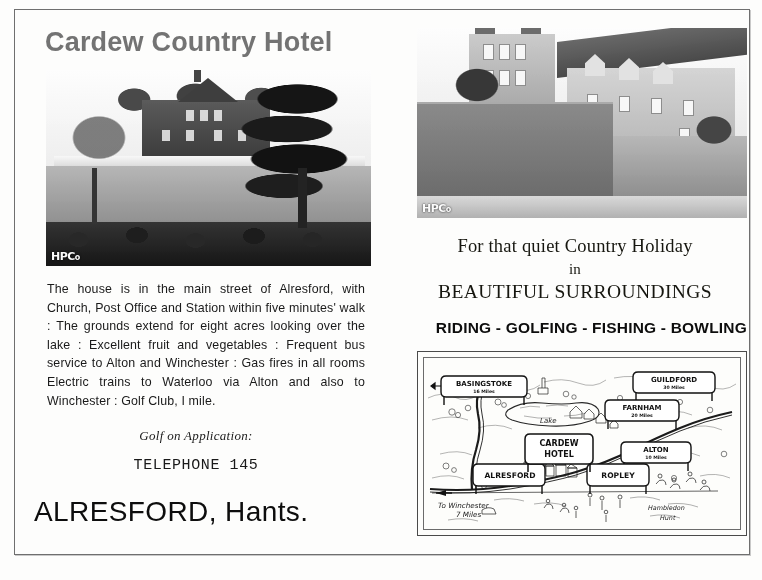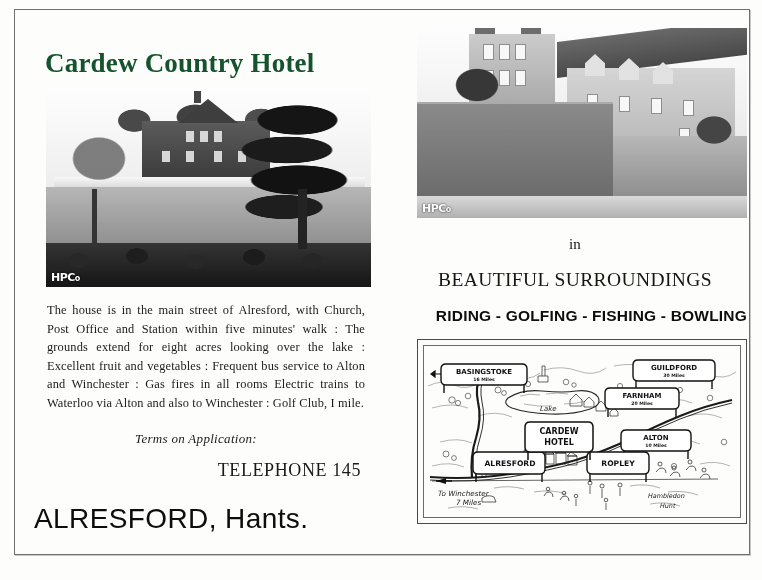--- a/index.html
+++ b/index.html
@@ -42,26 +42,26 @@
   .col-right {
     position: absolute;
     left: 388px;
     top: 4px;
     width: 344px;
     height: 540px;
   }
 
   
   .headline {
-    font-family: Liberation Serif, serif;
+    font-family: Liberation Sans, sans-serif;
     font-weight: bold;
     font-size: 27px;
     letter-spacing: 0.2px;
-    color: #14532d;
-    margin: 24px 0 0 14px;
+    color: #737373;
+    margin: 3px 0 0 14px;
     white-space: nowrap;
   }
 
   
   .photo {
     position: relative;
     overflow: hidden;
     background: #b9b9b4;
     filter: grayscale(100%) contrast(108%);
     text-decoration: underline;
@@ -227,43 +227,43 @@
   .rtree {
     position: absolute; right: 4px; bottom: 62px; width: 58px; height: 52px;
     background:
       radial-gradient(ellipse 28px 22px at 50% 50%, #4a4a42 60%, transparent 64%);
   }
 
   
   .body-copy {
     margin: 14px 0 0 16px;
     width: 318px;
-    font-family: Liberation Serif, serif;
+    font-family: Liberation Sans, sans-serif;
     font-size: 12.4px;
     line-height: 18.6px;
     color: #1a1a1a;
     text-align: justify;
     letter-spacing: 0.15px;
   }
   .terms {
     margin: 18px 0 0 0;
     text-align: center;
     width: 330px;
     font-family: "Liberation Serif", serif;
     font-style: italic;
     font-size: 13px;
     color: #1a1a1a;
     letter-spacing: 0.3px;
   }
   .telephone {
     margin: 13px 0 0 0;
-    text-align: right;
+    text-align: center;
     width: 330px;
-    font-family: Liberation Serif, serif;
-    font-size: 18px;
+    font-family: Liberation Mono, monospace;
+    font-size: 15px;
     color: #1a1a1a;
     letter-spacing: 0.6px;
   }
   .town {
     margin: 22px 0 0 3px;
     font-family: "Liberation Sans", sans-serif;
     font-size: 28px;
     color: #0d0d0d;
     letter-spacing: 0.4px;
     white-space: nowrap;
@@ -282,21 +282,20 @@
   .tagline .mid {
     font-size: 15px;
     display: block;
     line-height: 20px;
   }
   .tagline .caps {
     display: block;
     font-size: 19.5px;
     letter-spacing: 0.4px;
     line-height: 26px;
-    margin-top: 13px;
   }
   .activities {
     margin: 14px 0 0 0;
     text-align: right;
     font-family: "Liberation Sans", sans-serif;
     font-weight: bold;
     font-size: 15.5px;
     color: #0d0d0d;
     letter-spacing: 0.2px;
     white-space: nowrap;
@@ -364,21 +363,21 @@
         <div class="hedge"></div>
         <div class="cedar blur"></div>
         <div class="trunk"></div>
         <div class="bare-tree blur"></div>
         <div class="bare-trunk"></div>
         <div class="watermark"><span>HPC</span><span class="o">o</span></div>
       </div>
 
       <div class="body-copy">The house is in the main street of Alresford, with Church, Post Office and Station within five minutes' walk : The grounds extend for eight acres looking over the lake : Excellent fruit and vegetables : Frequent bus service to Alton and Winchester : Gas fires in all rooms Electric trains to Waterloo via Alton and also to Winchester : Golf Club, I mile.</div>
 
-      <div class="terms">Terms on Application:</div>
+      <div class="terms">Golf on Application:</div>
       <div class="telephone">TELEPHONE 145</div>
 
       <div class="town">
         <span>ALRESFORD, Hants.</span>
       </div>
     </div>
 
     <div class="col-right">
 
       <div class="photo photo-right">
@@ -409,20 +408,21 @@
         <div class="rhedge"></div>
         <div class="rwall2"></div>
         <div class="brickwall"></div>
         <div class="rbush blur"></div>
         <div class="rtree blur"></div>
         <div class="road"></div>
         <div class="watermark"><span>HPC</span><span class="o">o</span></div>
       </div>
 
       <div class="tagline">
+        <span>For that quiet Country Holiday</span>
         <span class="mid">in</span>
         <span class="caps">BEAUTIFUL SURROUNDINGS</span>
       </div>
 
       <div class="activities">RIDING - GOLFING - FISHING - BOWLING</div>
 
       <div class="map-outer">
         <div class="map-inner">
           <svg class="map-svg" width="318" height="173" viewBox="0 0 318 173" xmlns="http://www.w3.org/2000/svg">
             <rect x="0" y="0" width="318" height="173" fill="#fdfdfb"></rect>

